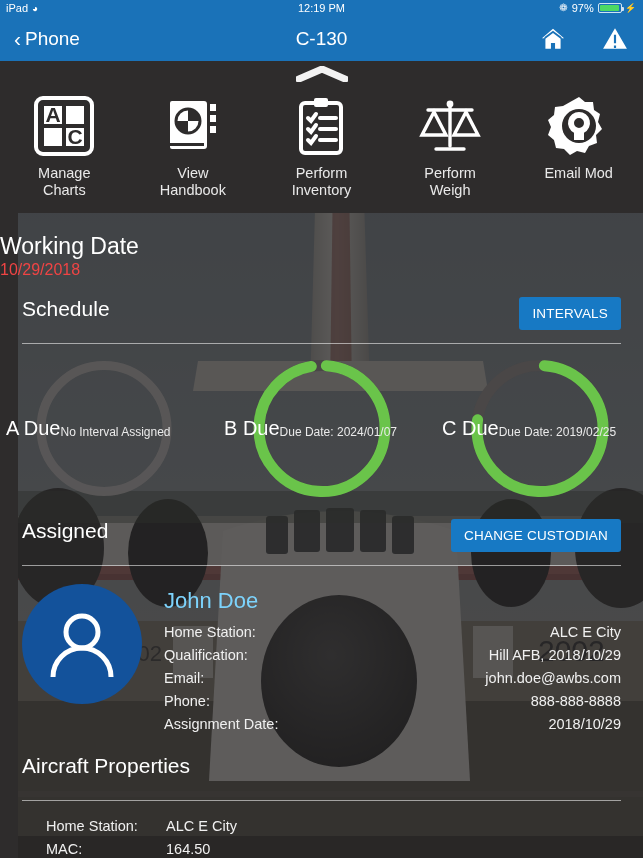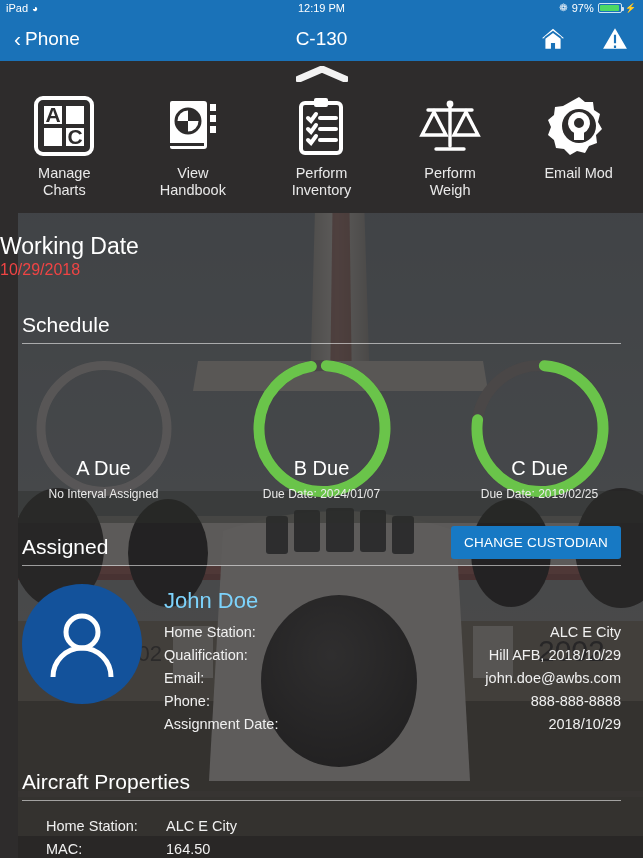--- a/index.html
+++ b/index.html
@@ -59,31 +59,31 @@
   .toolstrip { background:#2e2c2c; padding:8px 0 14px; display:flex; justify-content:space-around; }
   .tool { width:110px; display:flex; flex-direction:column; align-items:center; cursor:pointer; }
   .tool-ico { height:62px; display:flex; align-items:center; justify-content:center; }
   .tool-ico svg { fill:#fff; }
   .tool-label { margin-top:8px; color:#e9e9e9; font-size:14.5px; line-height:17px; text-align:center; }
 
   .workdate { padding-top:20px; }
   .workdate .t { color:#fff; font-size:23px; }
   .workdate .d { color:#ef4444; font-size:16px; margin-top:1px; }
 
-  .section-head { display:flex; align-items:flex-end; padding:0 22px; margin-top:18px; height:40px; }
+  .section-head { display:flex; align-items:flex-start; padding:0 22px; margin-top:18px; height:40px; }
   .section-title { color:#fff; font-size:21px; }
   .section-btn {
     margin-left:auto; background:#1779c4; color:#fff; border:none; border-radius:3px;
     font-family:inherit; font-size:13.5px; letter-spacing:.2px; padding:9px 13px; cursor:pointer;
   }
   .rule { height:1px; background:rgba(255,255,255,.55); margin:6px 22px 0; }
 
   .rings { display:flex; justify-content:space-between; padding:12px 6px 0; }
-  .ring { position:relative; width:195px; height:145px; display:flex; flex-direction:column;
-          align-items:center; justify-content:flex-end; cursor:pointer; }
+  .ring { position:relative; width:195px; height:145px; display:flex; flex-direction:row;
+          align-items:center; justify-content:flex-start; cursor:pointer; }
   .ring svg { position:absolute; top:0; left:50%; transform:translateX(-50%); width:145px; height:145px; }
   .ring .rl { position:relative; color:#fff; font-size:20px; }
   .ring .rs { position:relative; color:#eaeaea; font-size:12px; margin-top:7px; white-space:nowrap; }
 
   .custodian-body { display:flex; align-items:flex-start; padding:18px 22px 0; }
   .avatar { width:120px; height:120px; border-radius:50%; background:#13529b;
             display:flex; align-items:center; justify-content:center; flex:0 0 auto; }
   .avatar svg { width:78px; height:78px; stroke:#fff; fill:none; stroke-width:5; }
   .cust-info { margin-left:22px; flex:1; padding-top:4px; }
   .cust-name { color:#7dd3fc; font-size:22px; margin-bottom:7px; }
@@ -296,20 +296,21 @@
 
     </div>
 
     <div class="workdate">
       <div class="t">Working Date</div>
       <div class="d">10/29/2018</div>
     </div>
 
     <div class="section-head">
       <div class="section-title">Schedule</div>
+      <button class="section-btn">INTERVALS</button>
     </div>
     <div class="rule"></div>
 
     <div class="rings">
       <div class="ring">
         <svg viewBox="0 0 145 145">
           <circle cx="72.5" cy="72.5" r="63" fill="none" stroke="#5a5757" stroke-width="9" opacity="0.95"></circle>
         </svg>
         <div class="rl">A Due</div>
         <div class="rs">No Interval Assigned</div>

